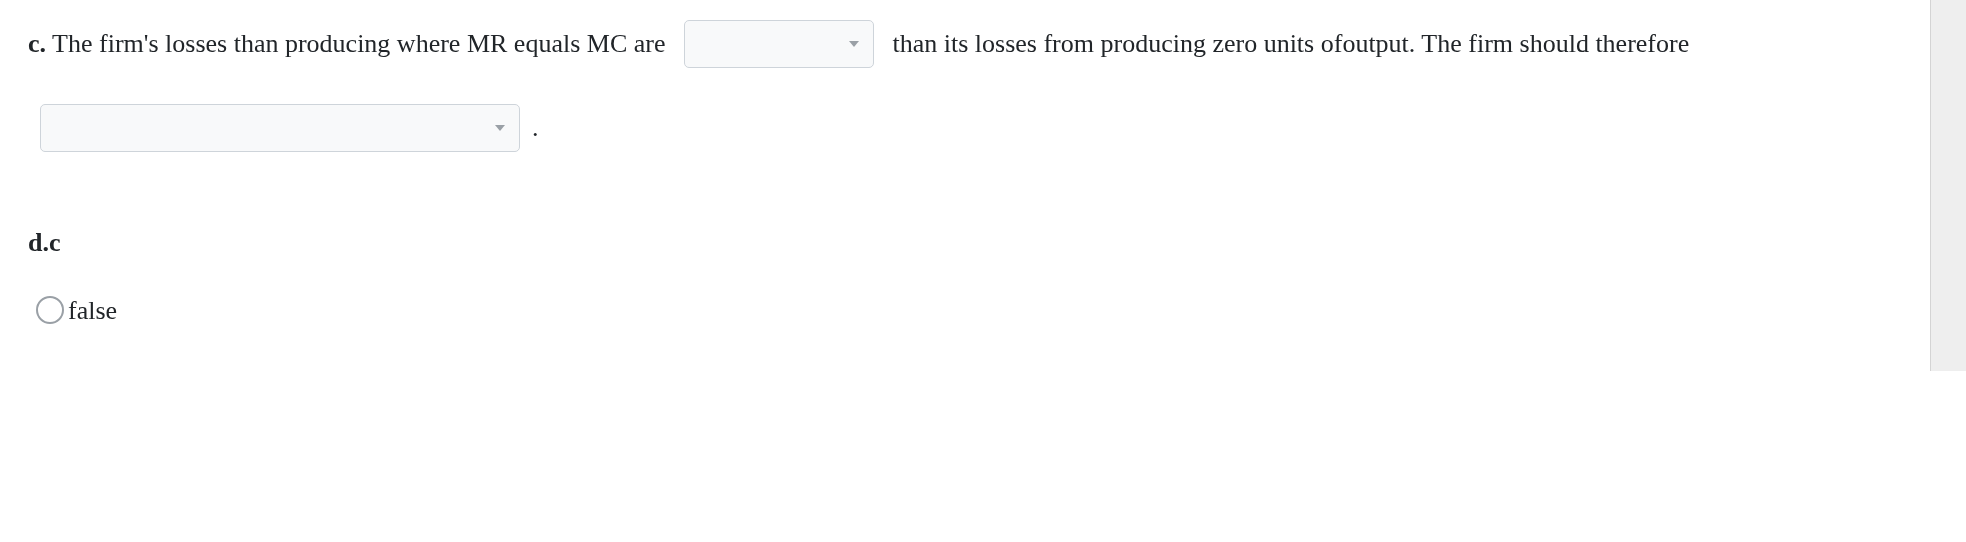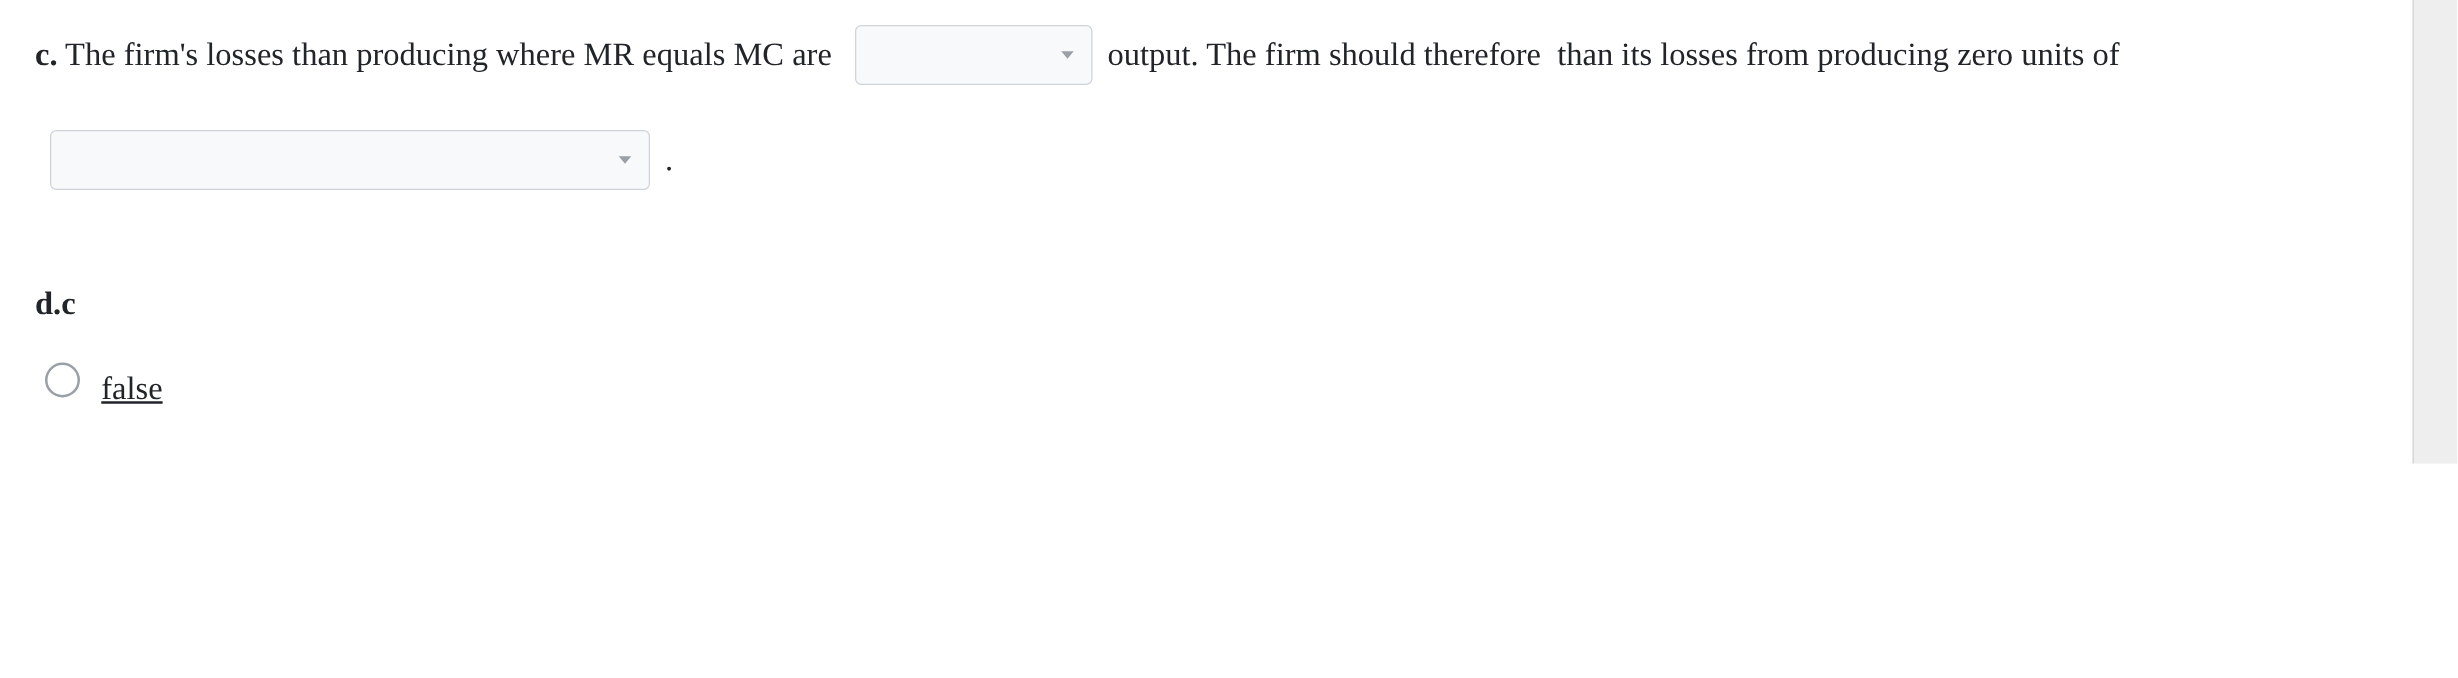--- a/index.html
+++ b/index.html
@@ -71,25 +71,24 @@
       border-left: 5px solid transparent;
       border-right: 5px solid transparent;
       border-top: 6px solid #9aa0a6;
     }
     .radio-list {
       margin-top: 26px;
       padding-left: 8px;
     }
     .radio-row {
       display: flex;
-      align-items: flex-start;
-      gap: 17px;
+      align-items: center;
+      gap: 4px;
       margin-bottom: 18px;
       cursor: pointer;
-      text-decoration: underline;
     }
     .radio-circle {
       width: 28px;
       height: 28px;
       border: 2px solid #9aa0a6;
       border-radius: 50%;
       flex-shrink: 0;
     }
     .radio-label {
       font-size: 26px;
@@ -104,22 +103,22 @@
     <div class="qline">
       <span class="bold">c.</span>
       <span> The firm's losses than producing where </span>
       <span class="italic">MR</span>
       <span> equals </span>
       <span class="italic">MC</span>
       <span> are </span>
       <span class="dropdown small">
         <span class="caret-icon"></span>
       </span>
+      <span> than its losses from producing zero units of</span>
       <span>output. The firm should therefore </span>
-      <span> than its losses from producing zero units of</span>
       <span class="dropdown large">
         <span class="caret-icon"></span>
       </span>
       <span>.</span>
     </div>
   </div>
 
   <div class="question-block last">
     <div class="qline">
       <span class="bold">d.</span>

